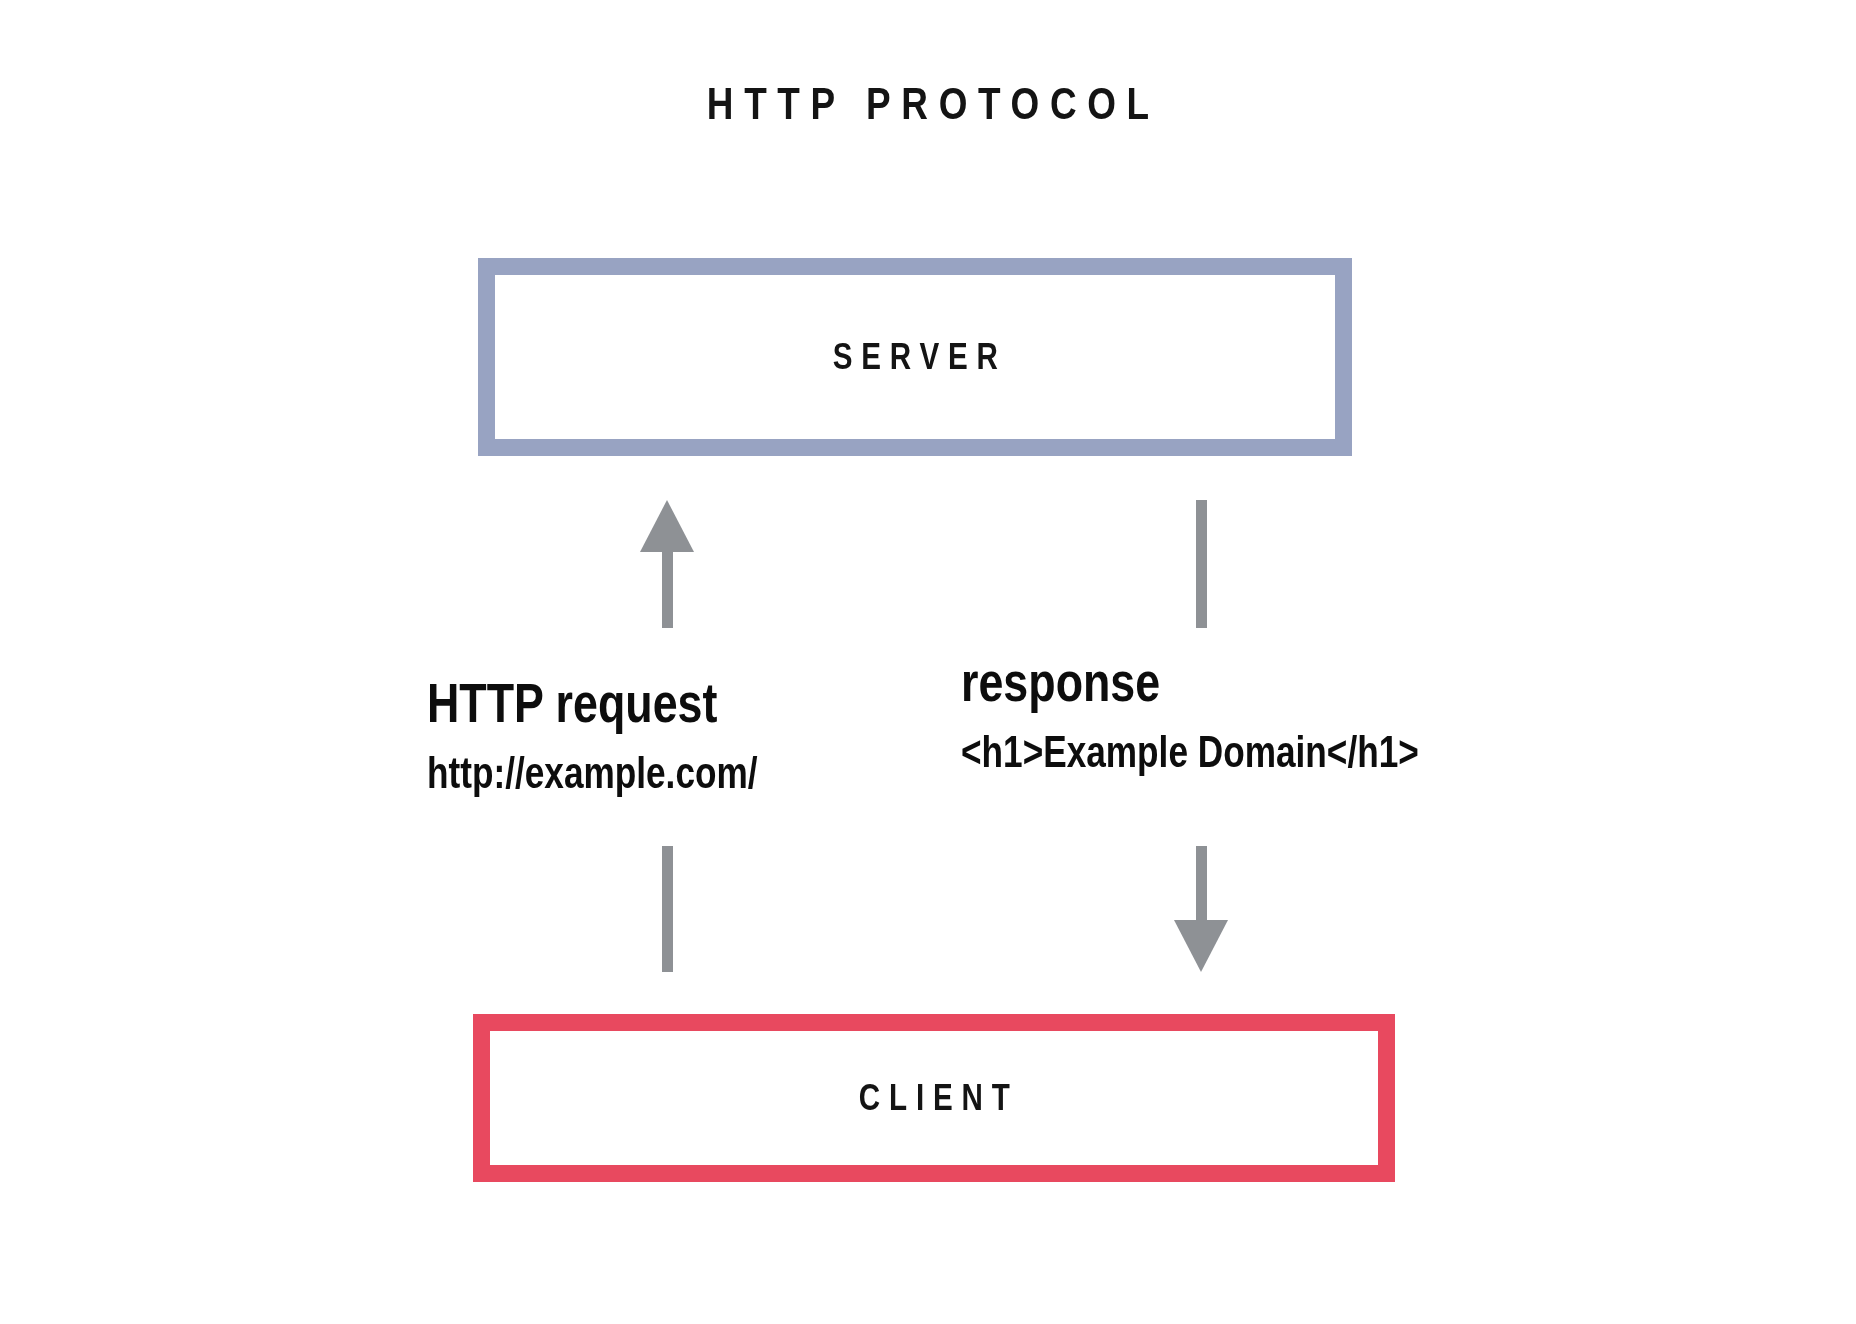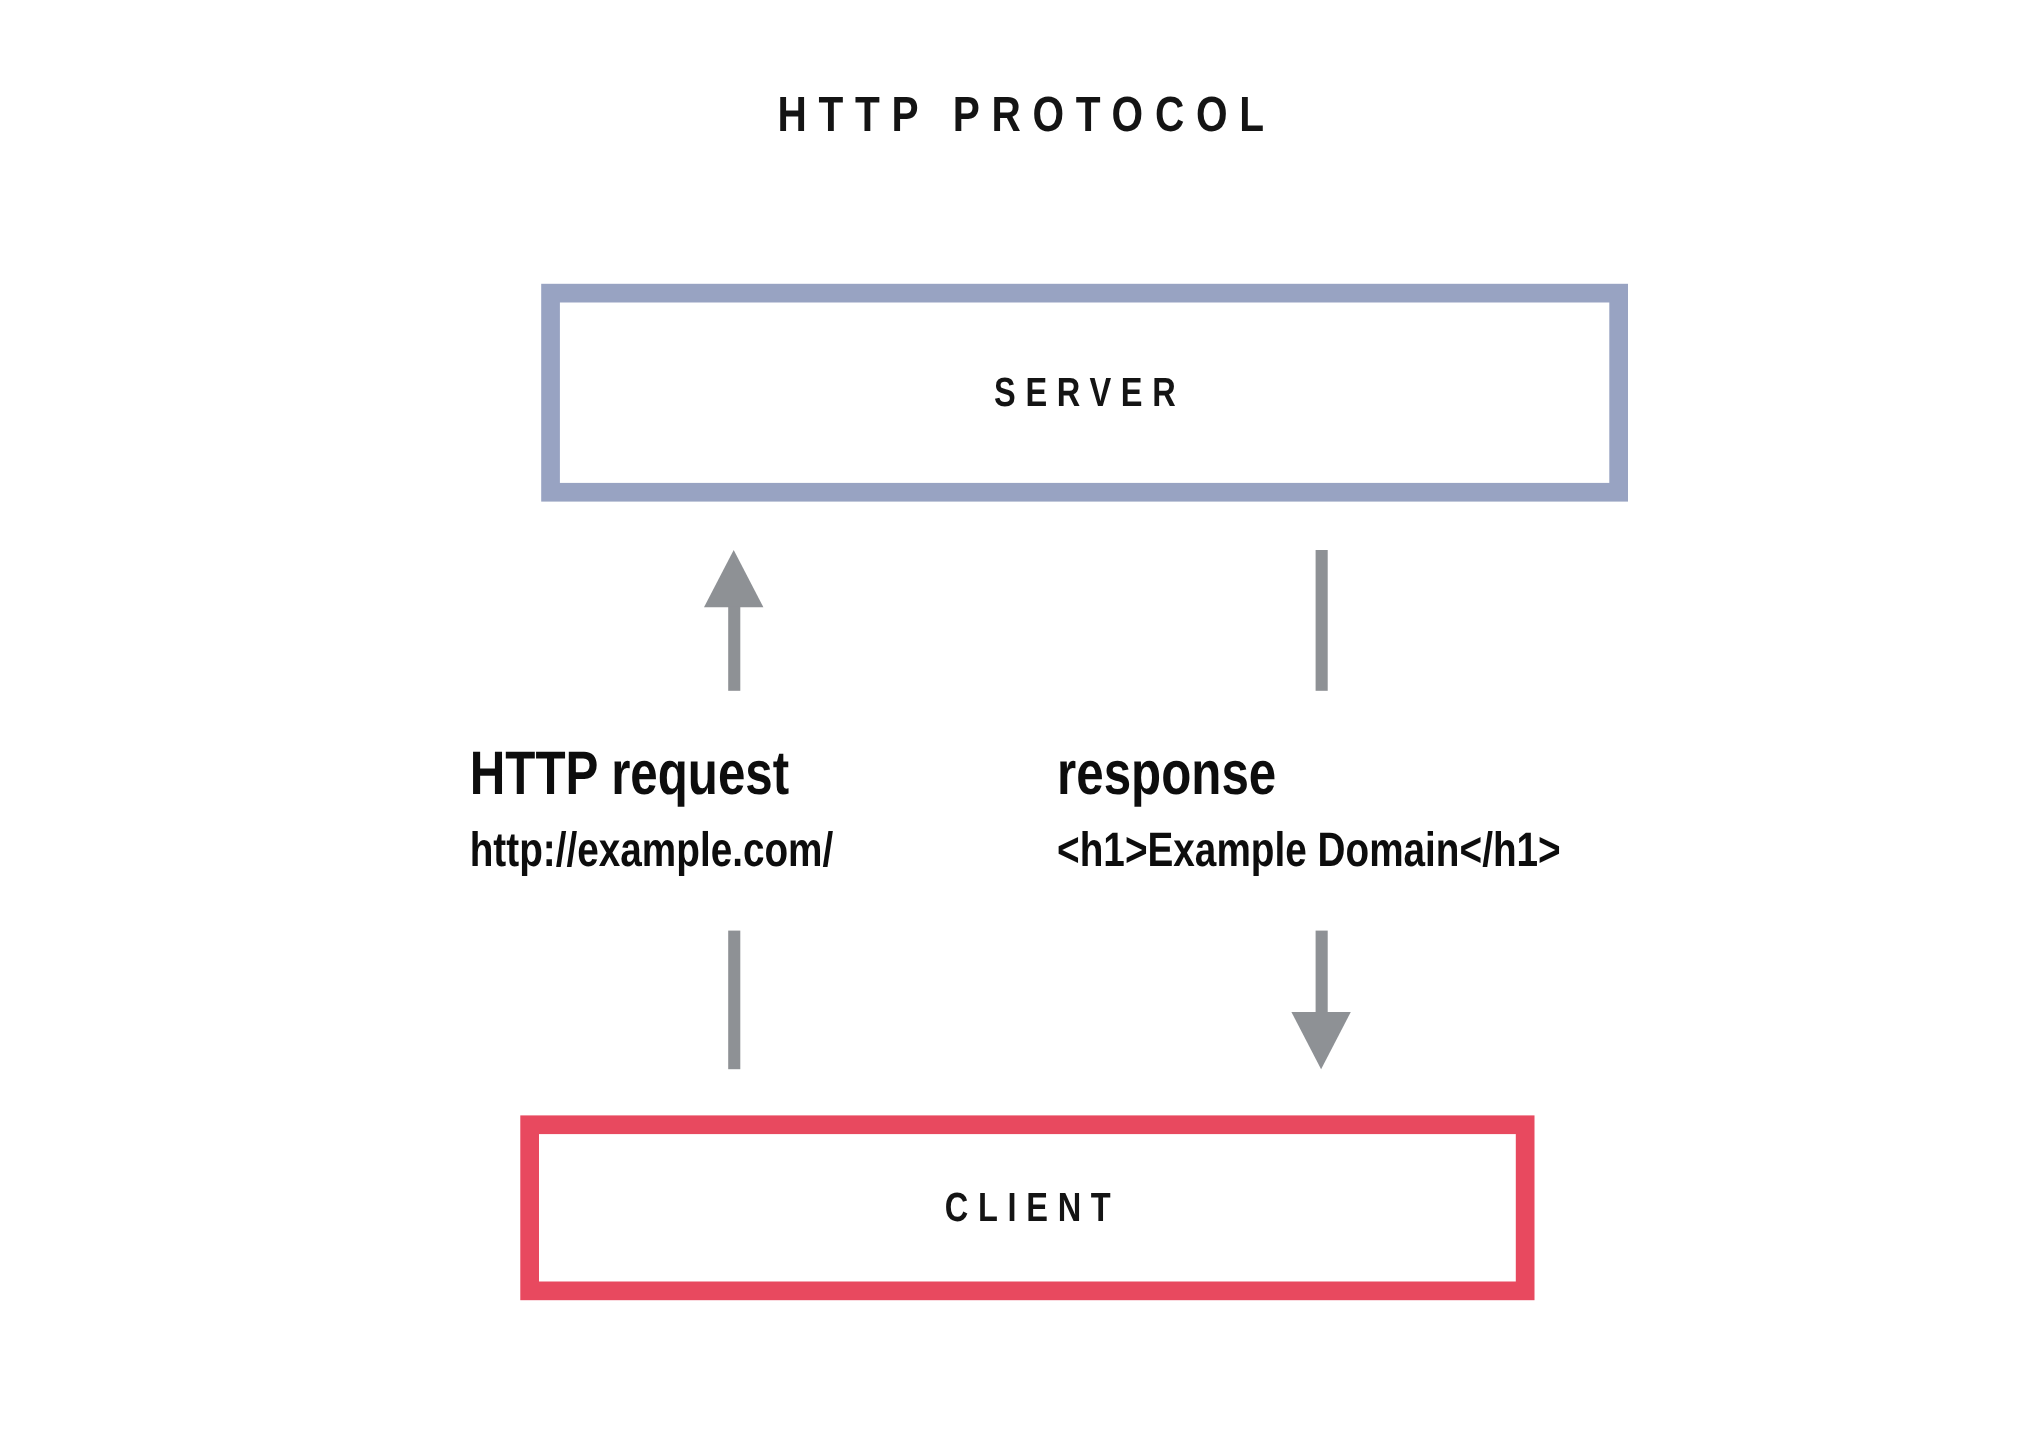--- a/index.html
+++ b/index.html
@@ -41,23 +41,23 @@
   
   .node-box {
     position: absolute;
     background: #ffffff;
     display: flex;
     align-items: center;
     justify-content: center;
   }
 
   .node-box.server {
-    left: 492px;
+    left: 478px;
     top: 258px;
-    width: 988px;
+    width: 874px;
     height: 198px;
     border: 17px solid #98a3c2;
   }
 
   .node-box.client {
     left: 473px;
     top: 1014px;
     width: 922px;
     height: 168px;
     border: 17px solid #e8495f;
@@ -140,21 +140,21 @@
     font-size: 44px;
     font-weight: 700;
     color: #0d0d0d;
     line-height: 1.0;
     margin-top: 20px;
     transform: scaleX(0.80);
     display: block;
   }
 
   #label-request  { left: 367px;  top: 675px; width: 600px; }
-  #label-response { left: 901px;  top: 675px; width: 600px; }
+  #label-response { left: 901px;  top: 654px; width: 600px; }
 </style>
 </head>
 <body>
 
 <div id="canvas">
 
   <div class="diagram-title">HTTP PROTOCOL</div>
 
   <div class="node-box server">
     <span class="node-label">SERVER</span>

